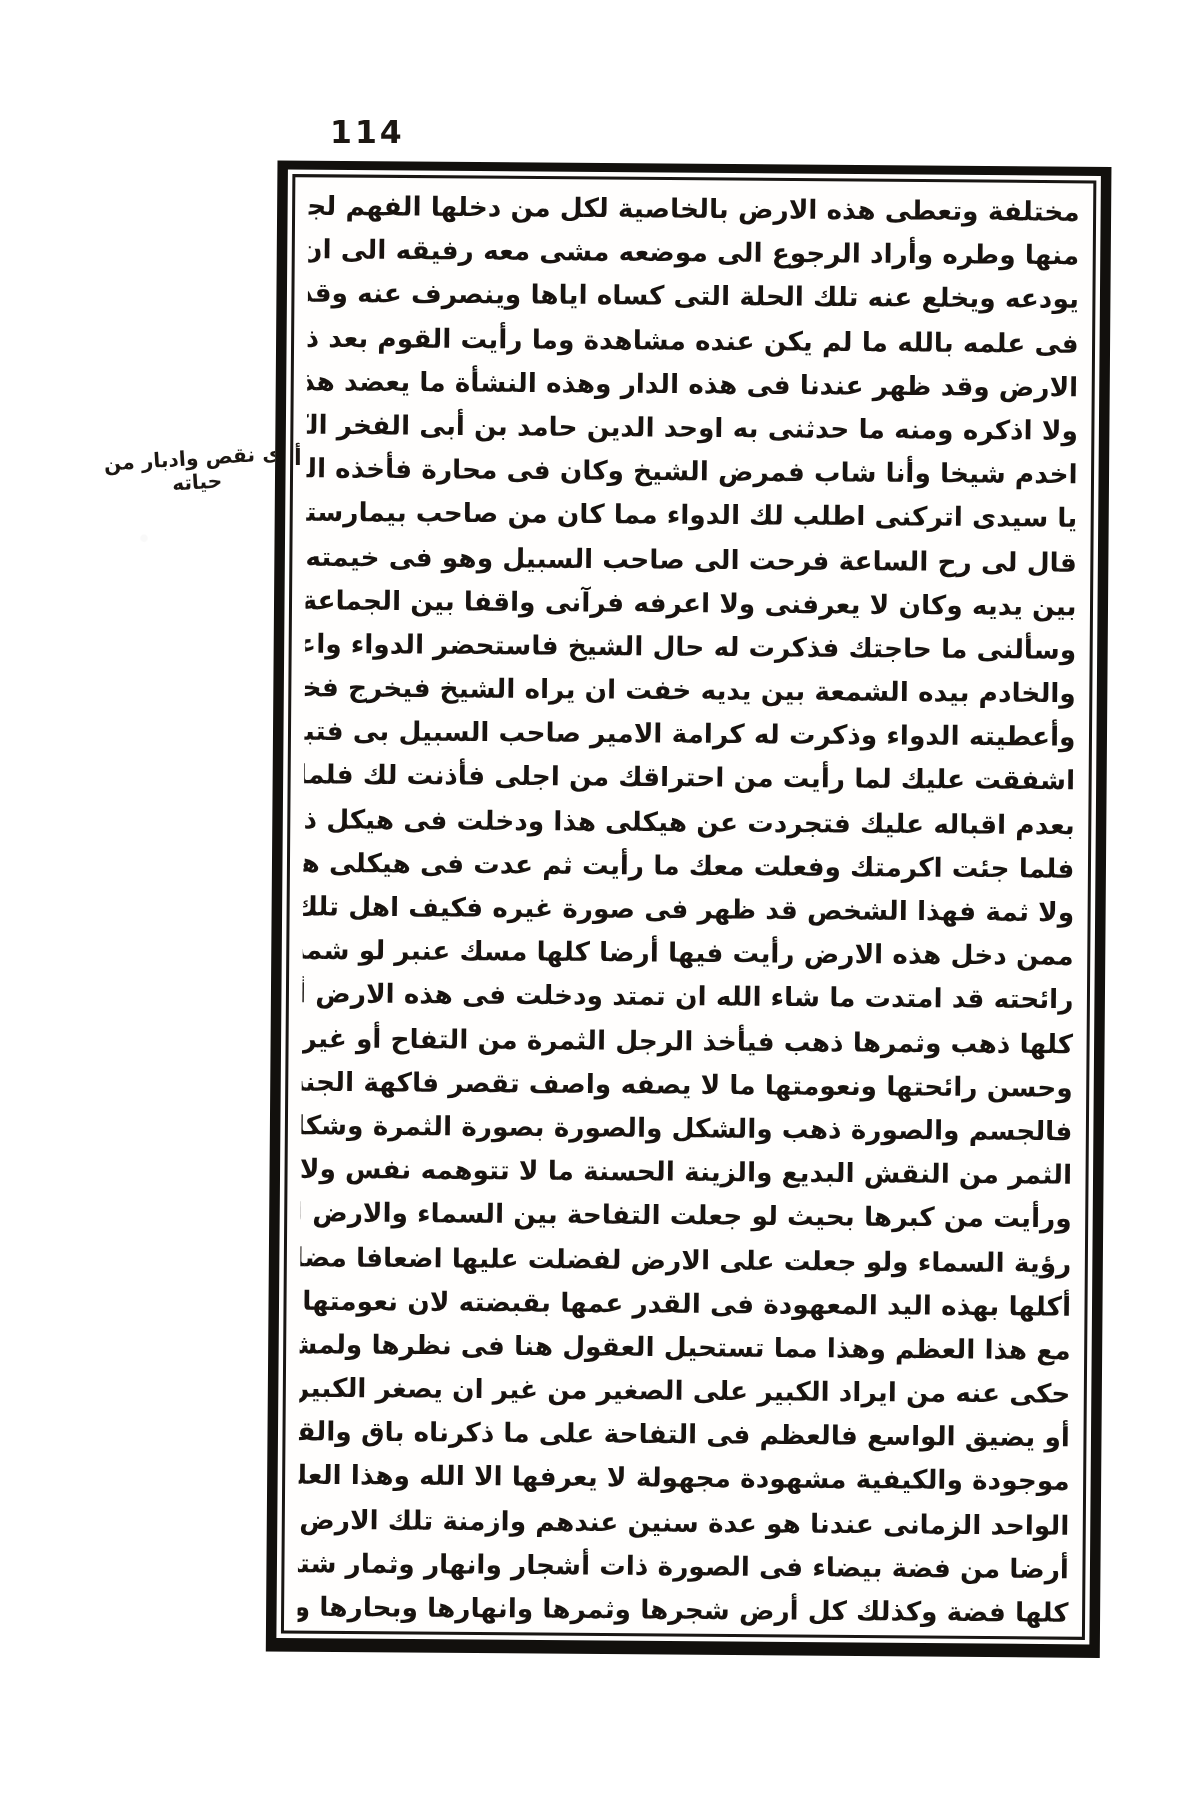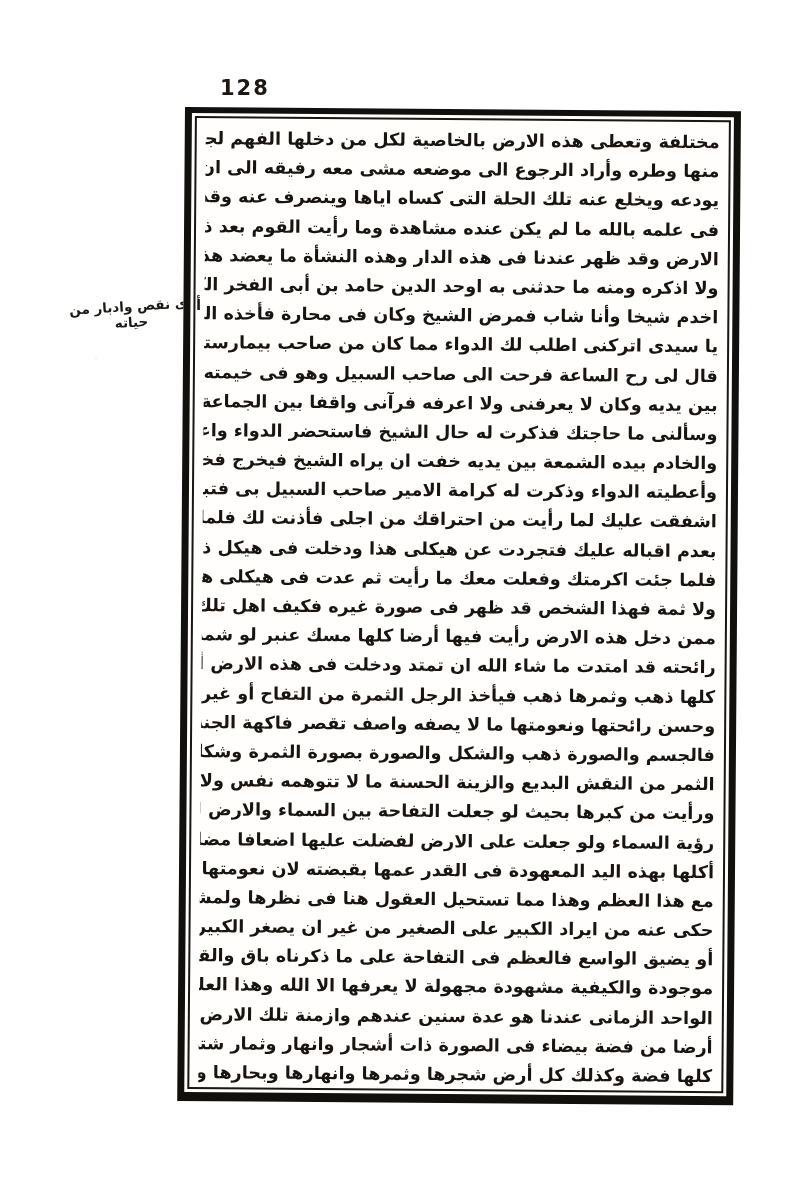--- a/index.html
+++ b/index.html
@@ -56,21 +56,21 @@
   .margin-mark{
     position:absolute;left:196px;top:296px;
     font-size:15px;font-weight:bold;color:#1d1813;z-index:3;
   }
 </style>
 </head>
 <body>
 
 <div class="scan-noise"></div>
 
-<div class="page-number">128</div>
+<div class="page-number">114</div>
 
 <div class="margin-note">أى نقص وادبار من حياته</div>
 <div class="margin-mark">أ</div>
 
 <div class="frame-outer">
   <div class="frame-inner">
     <div class="text-block">
       <div class="tline">مختلفة وتعطى هذه الارض بالخاصية لكل من دخلها الفهم لجميع ما فيها من الالسنة فاذا قضى</div>
       <div class="tline">منها وطره وأراد الرجوع الى موضعه مشى معه رفيقه الى ان يوصله الى الموضع الذى دخل منه</div>
       <div class="tline">يودعه ويخلع عنه تلك الحلة التى كساه اياها وينصرف عنه وقد حصل علوما جمة ودلائل وزاد</div>

